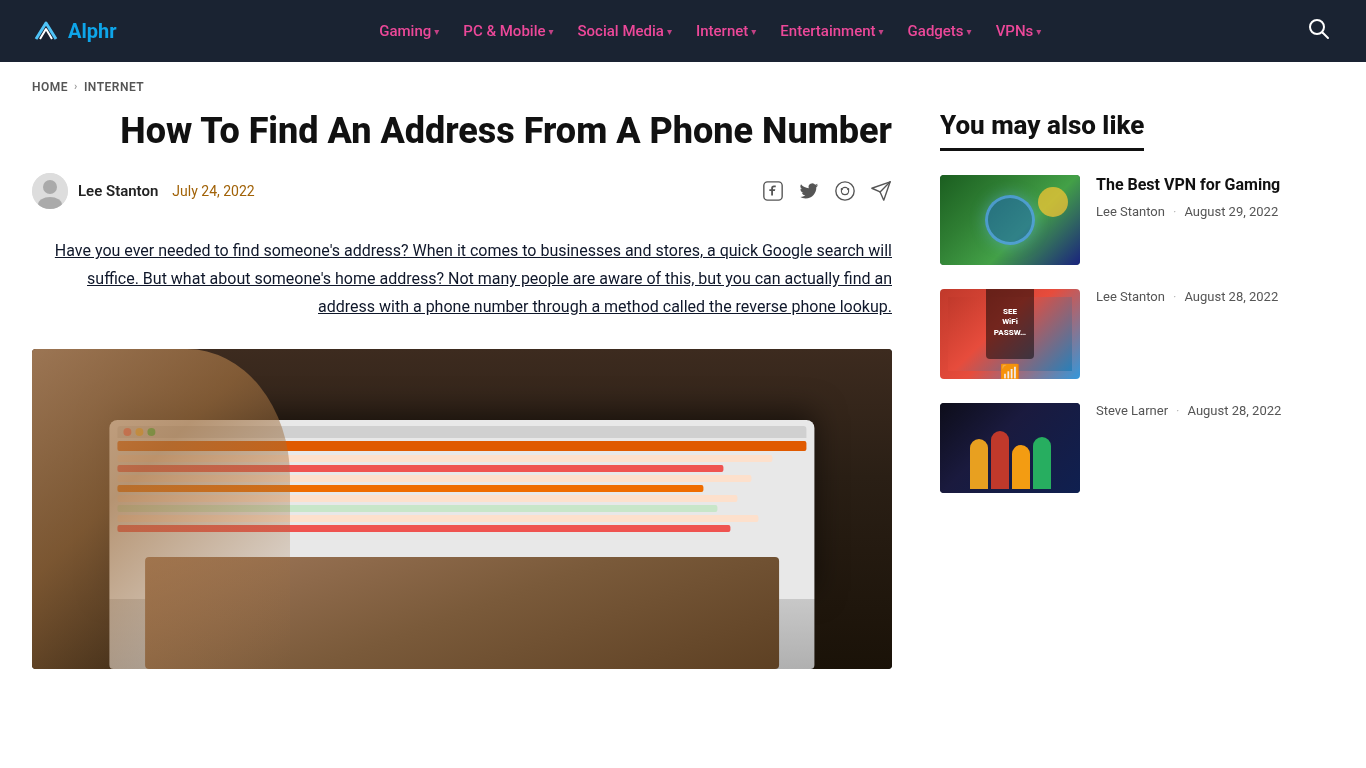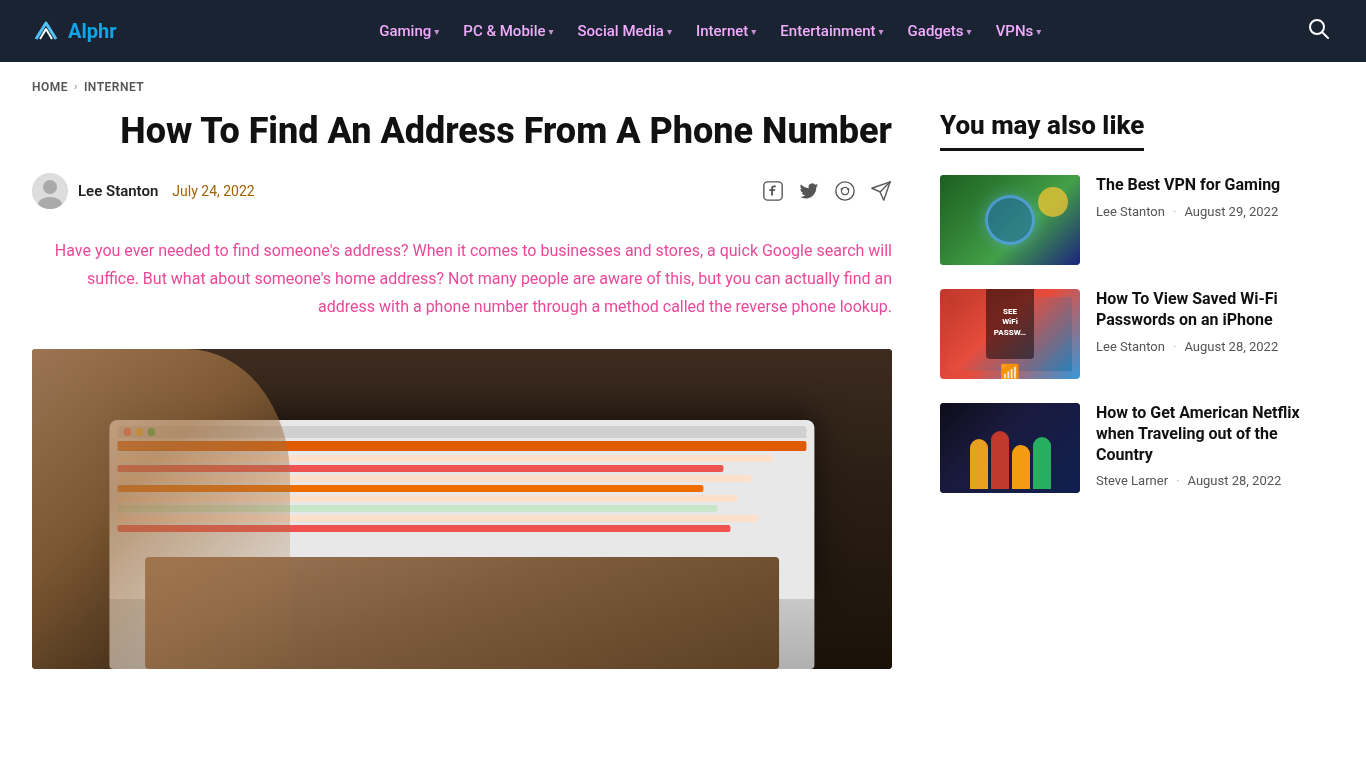--- a/index.html
+++ b/index.html
@@ -27,21 +27,21 @@
       width: 28px;
       height: 28px;
     }
     .nav-menu {
       display: flex;
       align-items: center;
       gap: 4px;
       list-style: none;
     }
     .nav-menu li a {
-      color: #f0abfc;
+      color: #ec4899;
       text-decoration: none;
       font-size: 15px;
       font-weight: 500;
       padding: 8px 10px;
       display: flex;
       align-items: center;
       gap: 3px;
       cursor: pointer;
     }
     .chevron {
@@ -143,22 +143,23 @@
       cursor: pointer;
       font-size: 18px;
       display: flex;
       align-items: center;
       justify-content: center;
     }
 
     .article-intro {
       font-size: 16px;
       line-height: 1.75;
-      color: #ec4899;
+      color: #0f172a;
       margin-bottom: 28px;
+      text-decoration: underline;
     }
 
     
     .article-image {
       width: 100%;
       height: 320px;
       background: linear-gradient(135deg, #8B5E3C 0%, #6B4226 30%, #2a2a2a 70%, #1a1a1a 100%);
       border-radius: 4px;
       overflow: hidden;
       position: relative;
@@ -423,21 +424,20 @@
         <div class="thumb-wifi">
           <div style="width:100%;height:100%;background:linear-gradient(135deg,#c0392b 0%,#e74c3c 40%,#2980b9 100%);position:relative;display:flex;align-items:center;justify-content:center;flex-direction:column;padding:6px;">
             <div style="background:rgba(0,0,0,0.5);padding:21px 8px;border-radius:4px;margin-bottom:4px;">
               <div style="color:#fff;font-size:8px;font-weight:800;line-height:1.3;text-align:center;">SEE<br>WiFi<br>PASSW…</div>
             </div>
             <div style="font-size:16px;color:#fff;opacity:0.9;">📶</div>
           </div>
         </div>
       </div>
       <div class="related-info">
-        <div class="related-title">How To View Saved Wi-Fi Passwords on an iPhone</div>
         <div class="related-meta">
           <span>Lee Stanton</span>
           <span class="related-meta-sep">·</span>
           <span>August 28, 2022</span>
         </div>
       </div>
     </div>
 
     
     <div class="related-item">
@@ -447,21 +447,20 @@
             <div style="display:flex;align-items:flex-end;gap:3px;height:65px;">
               <div style="width:18px;height:50px;background:#e8a020;border-radius:9px 9px 0 0;"></div>
               <div style="width:18px;height:58px;background:#c0392b;border-radius:9px 9px 0 0;"></div>
               <div style="width:18px;height:44px;background:#f39c12;border-radius:9px 9px 0 0;"></div>
               <div style="width:18px;height:52px;background:#27ae60;border-radius:9px 9px 0 0;"></div>
             </div>
           </div>
         </div>
       </div>
       <div class="related-info">
-        <div class="related-title">How to Get American Netflix when Traveling out of the Country</div>
         <div class="related-meta">
           <span>Steve Larner</span>
           <span class="related-meta-sep">·</span>
           <span>August 28, 2022</span>
         </div>
       </div>
     </div>
   </aside>
 
 </div>

